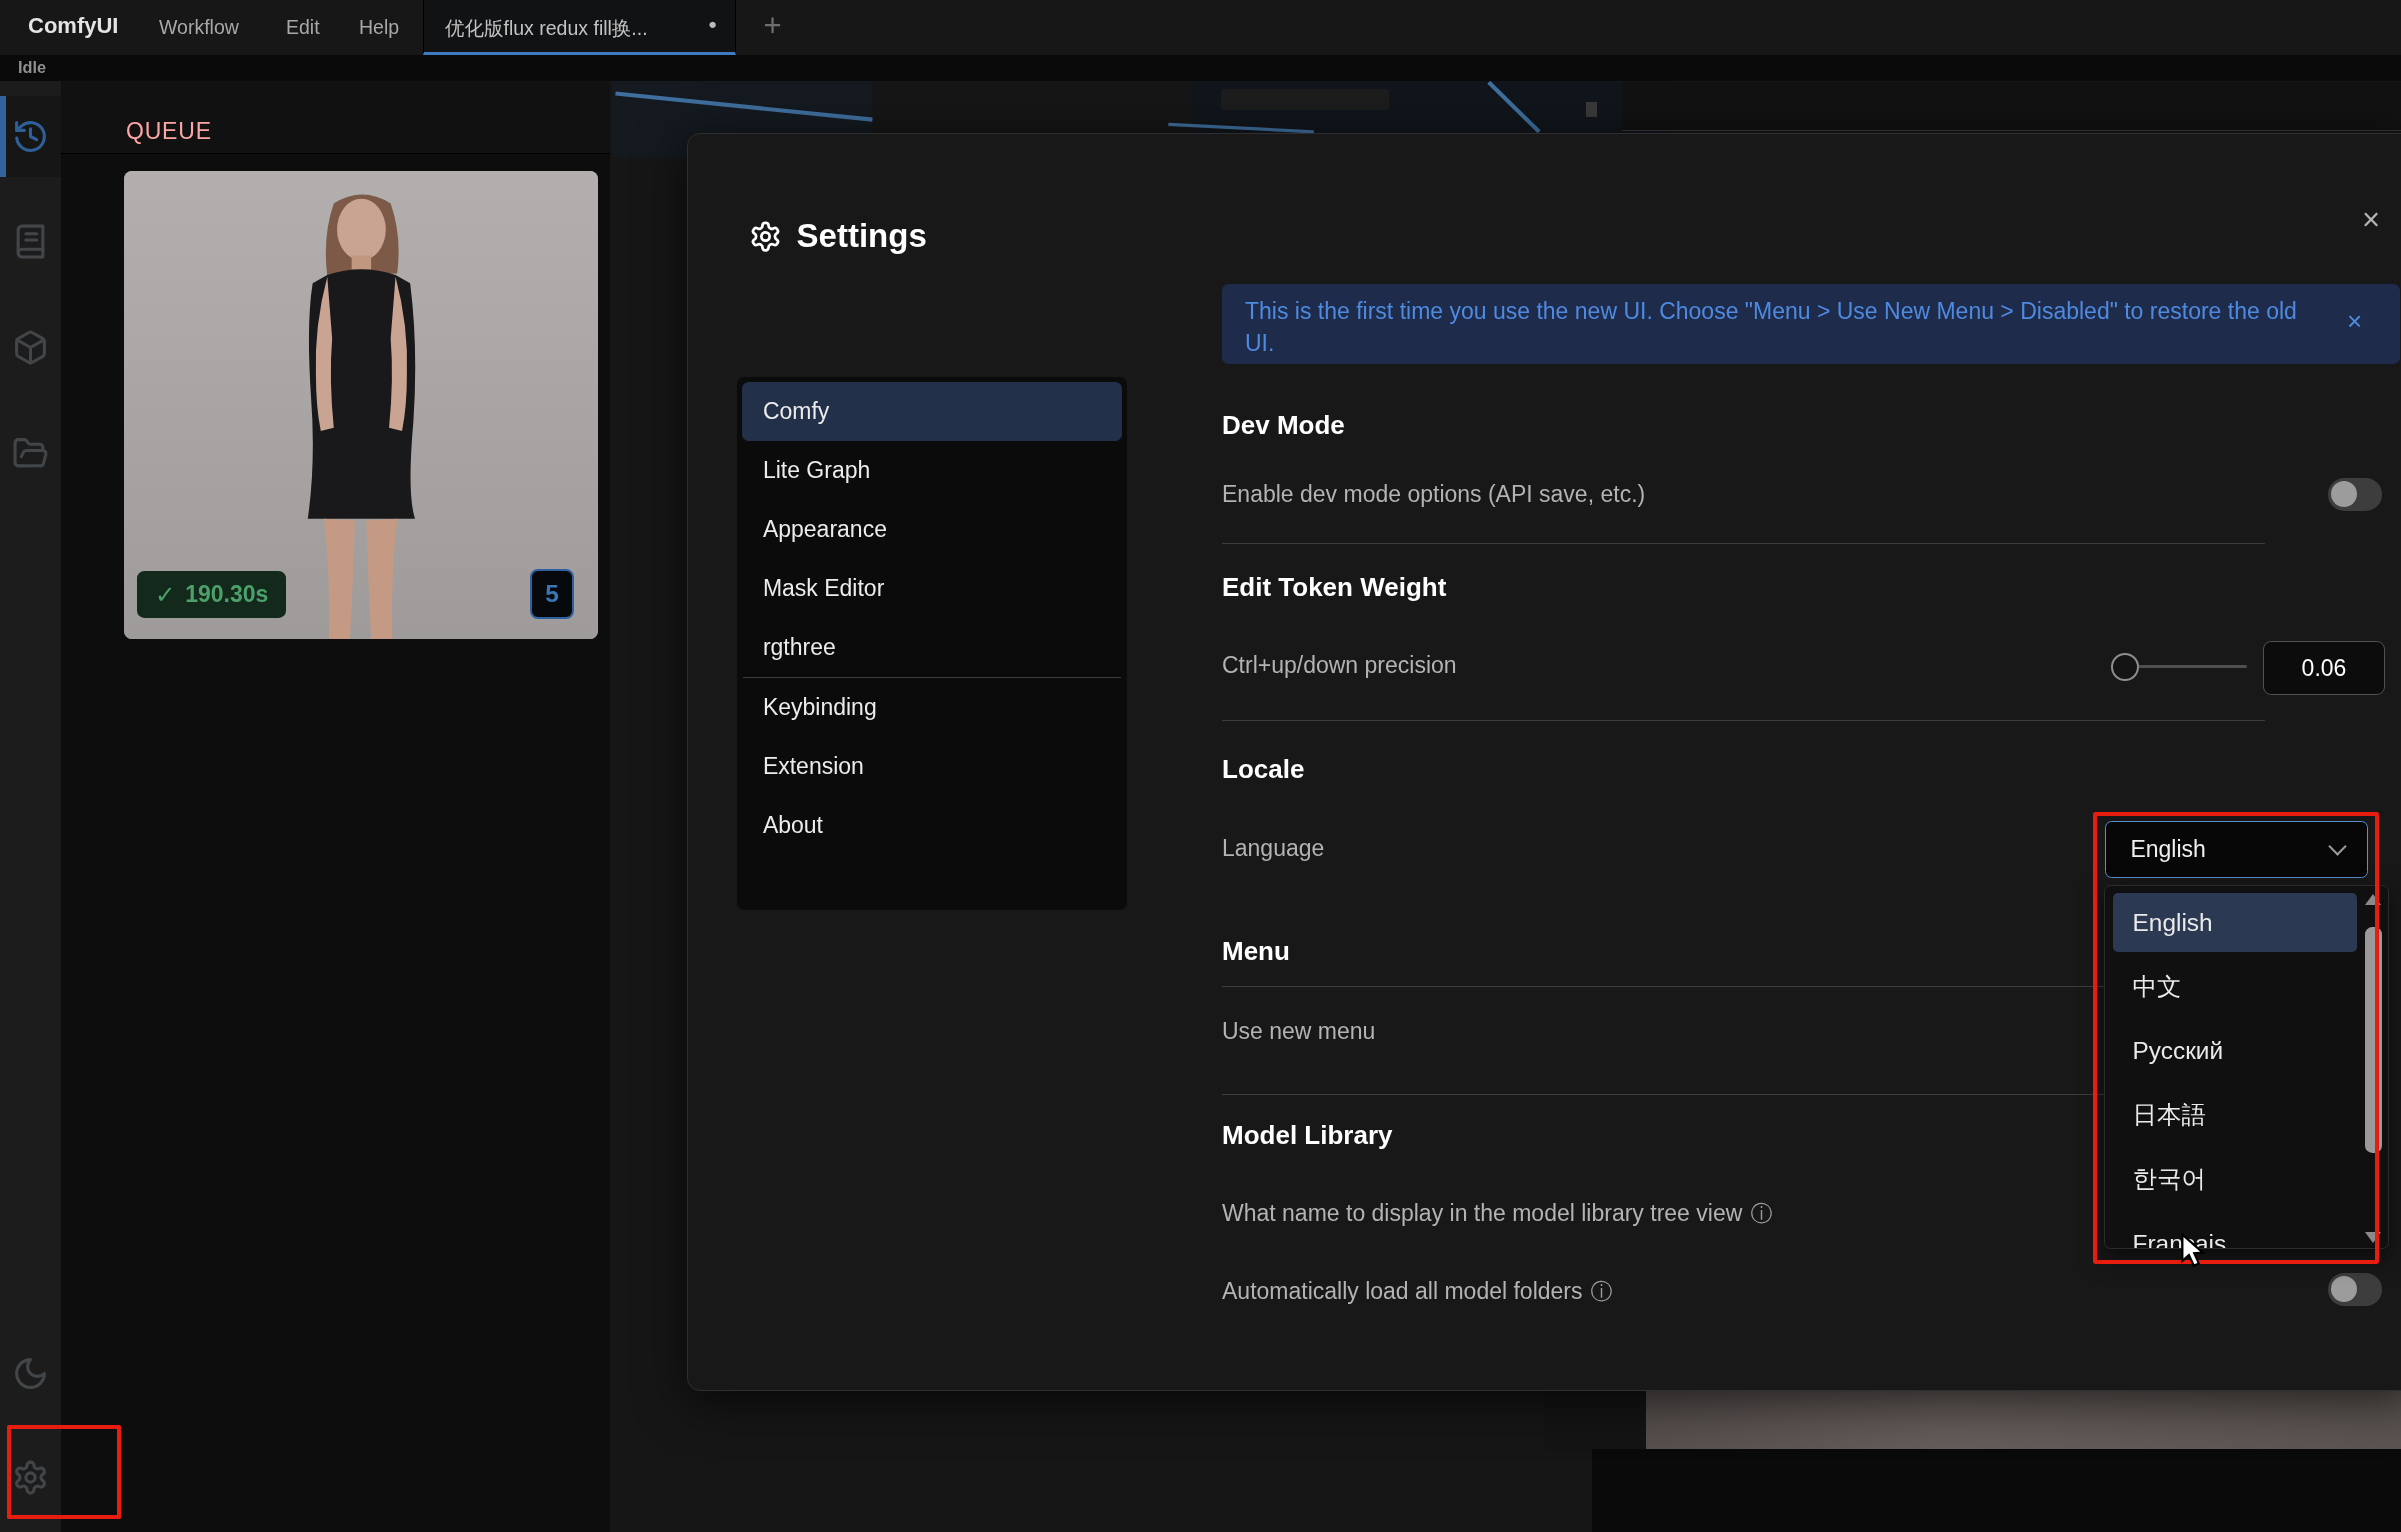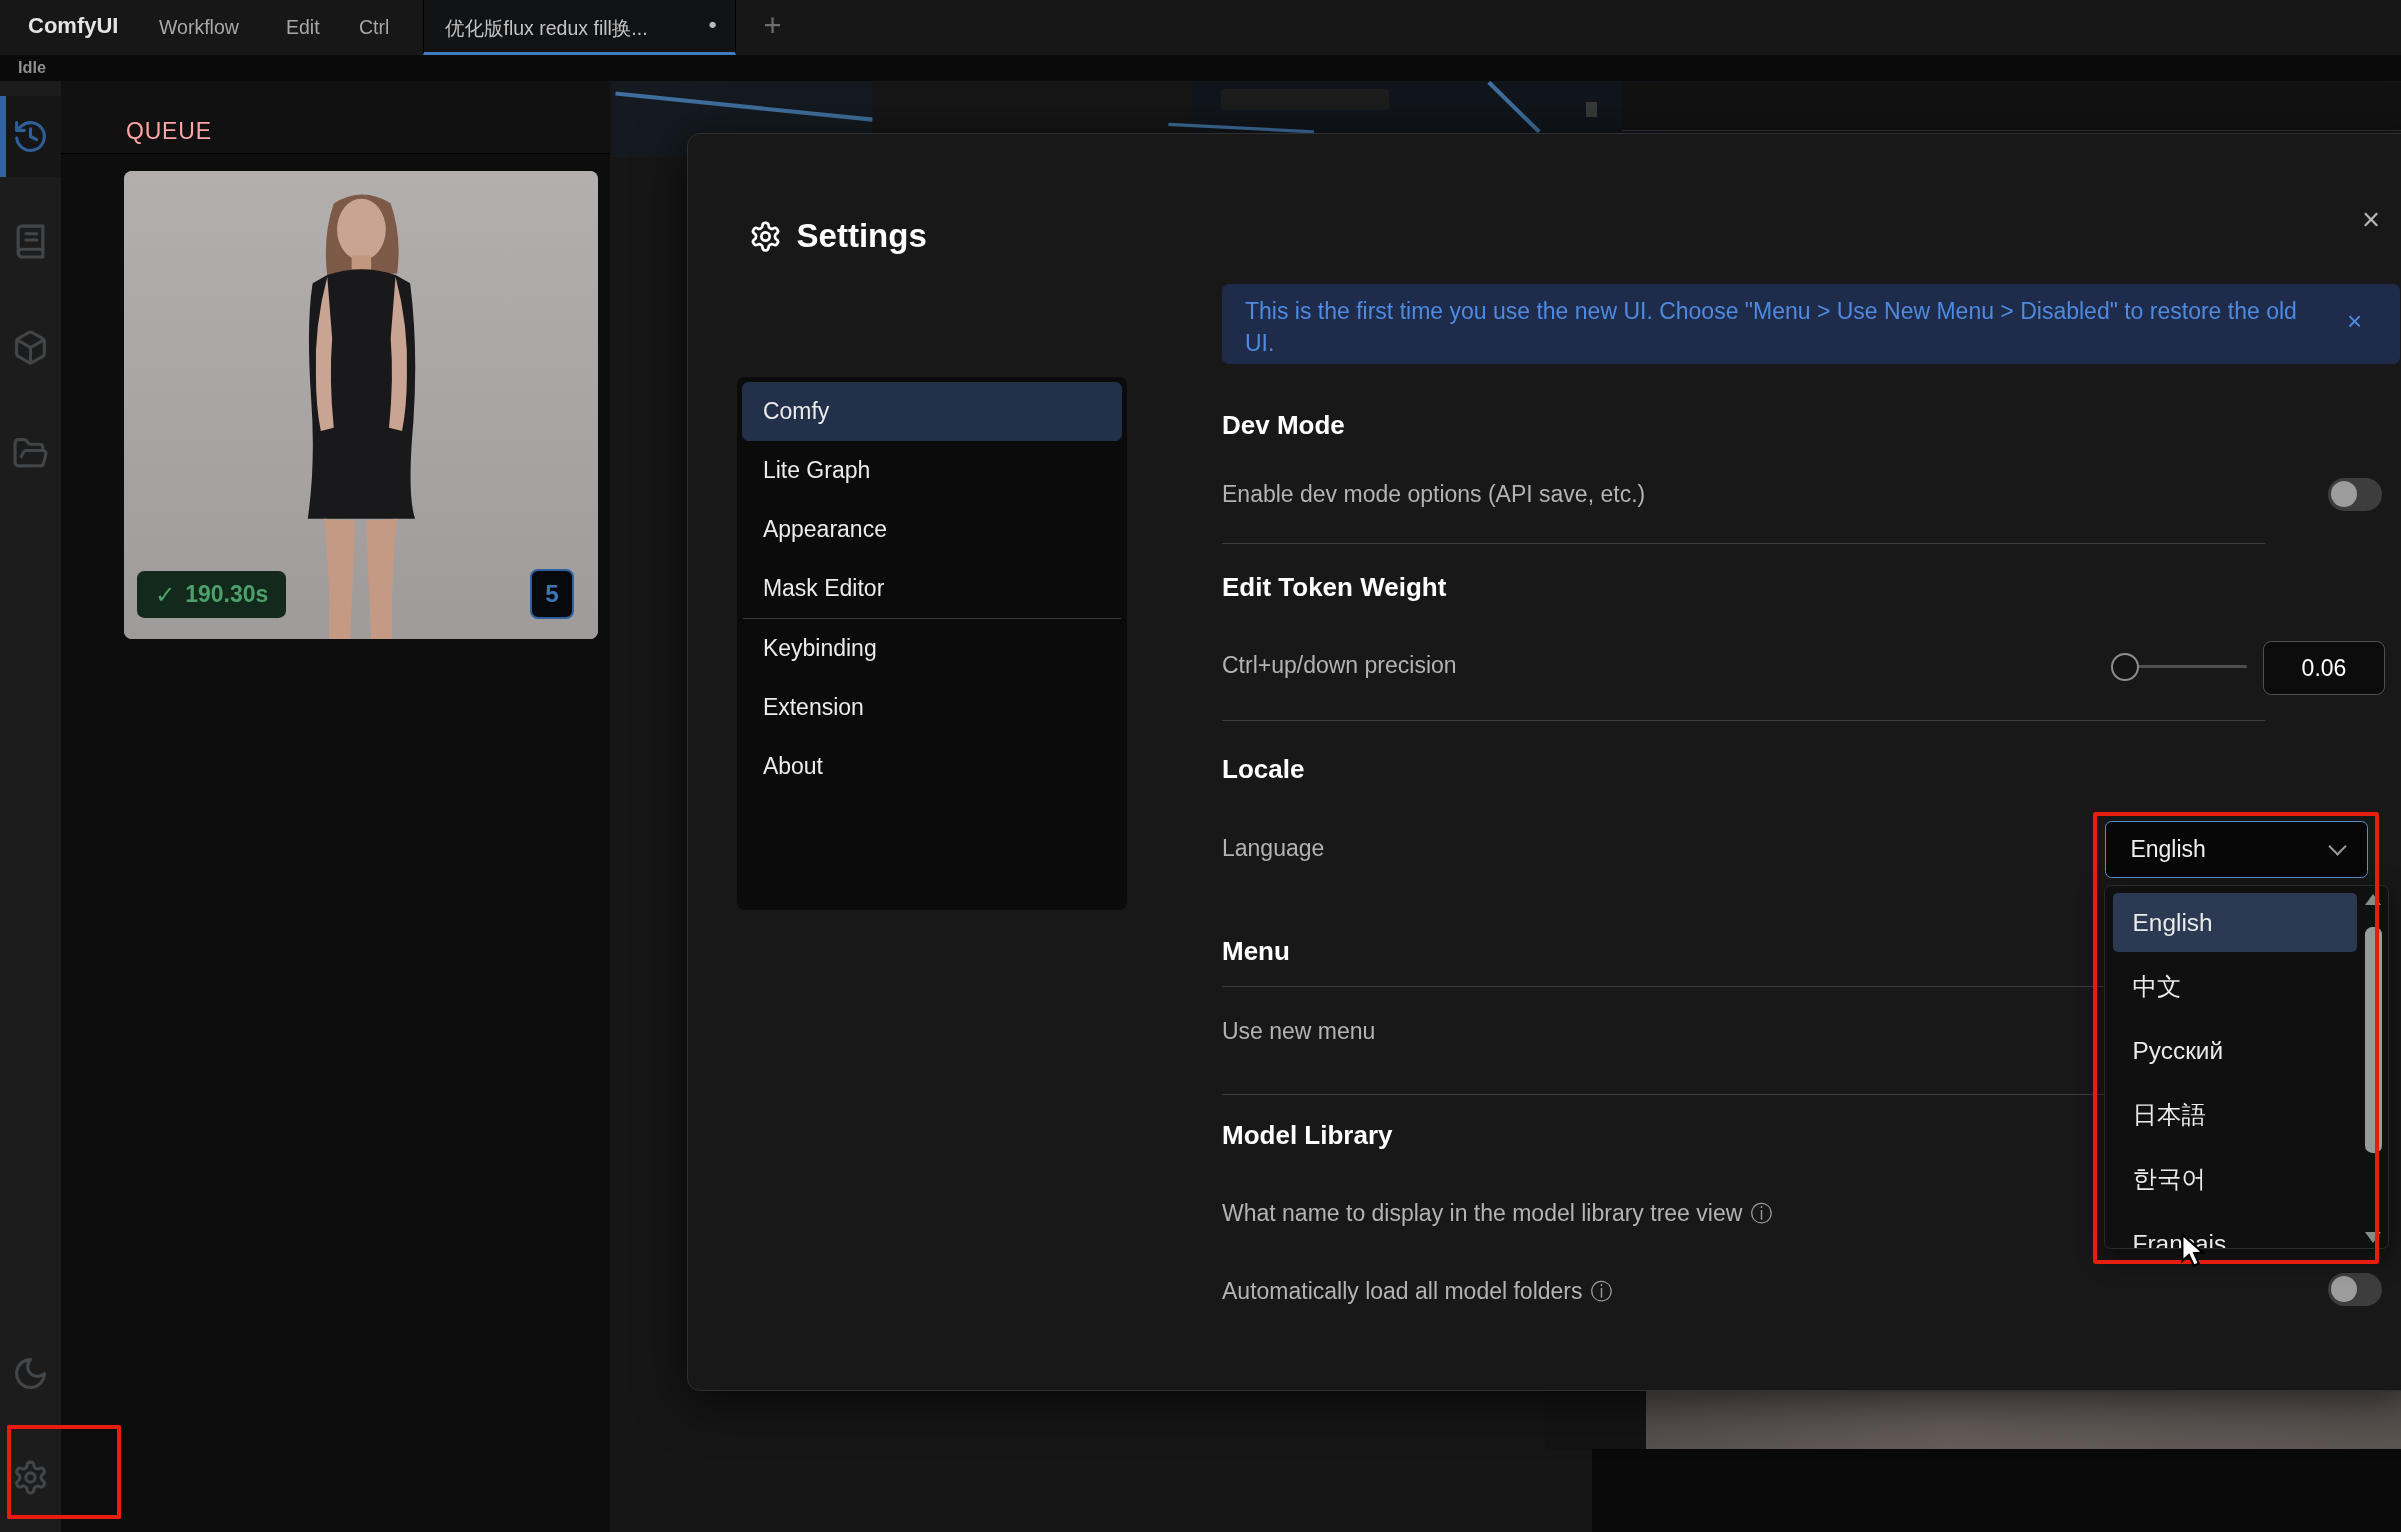--- a/index.html
+++ b/index.html
@@ -118,21 +118,21 @@
     <line x1="1831" y1="101" x2="1893" y2="162" stroke="#3f6f9e" stroke-width="5"></line>
   </svg>
   <div class="abs canvas-deco" id="bottom-col"></div>
   <div class="abs canvas-deco" id="bottom-strip"></div>
   <div class="abs canvas-deco" id="bottom-black"></div>
 
   <div class="abs" id="menubar">
     <div class="abs" id="logo">ComfyUI</div>
     <div class="abs menu-item" style="left:159px;">Workflow</div>
     <div class="abs menu-item" style="left:286px;">Edit</div>
-    <div class="abs menu-item" style="left:359px;">Ctrl</div>
+    <div class="abs menu-item" style="left:359px;">Help</div>
     <div class="abs" id="workflow-tab">
       <span class="tab-title">优化版flux redux fill换...</span>
       <span class="dot">●</span>
     </div>
     <div class="abs" id="new-tab-btn">+</div>
   </div>
 
   <div class="abs" id="status-strip">
     <span>Idle</span>
   </div>
@@ -218,20 +218,21 @@
       <span id="modal-title">Settings</span>
     </div>
     <div id="modal-close">×</div>
 
 
     <div id="cat-panel">
       <div class="cat-item selected">Comfy</div>
       <div class="cat-item">Lite Graph</div>
       <div class="cat-item">Appearance</div>
       <div class="cat-item">Mask Editor</div>
+      <div class="cat-item">rgthree</div>
       <div class="cat-divider"></div>
       <div class="cat-item">Keybinding</div>
       <div class="cat-item">Extension</div>
       <div class="cat-item">About</div>
     </div>
 
     <div id="banner">
       <div id="banner-text">This is the first time you use the new UI. Choose "Menu &gt; Use New Menu &gt; Disabled" to restore the old UI.</div>
     </div>
     <div id="banner-close">×</div>

